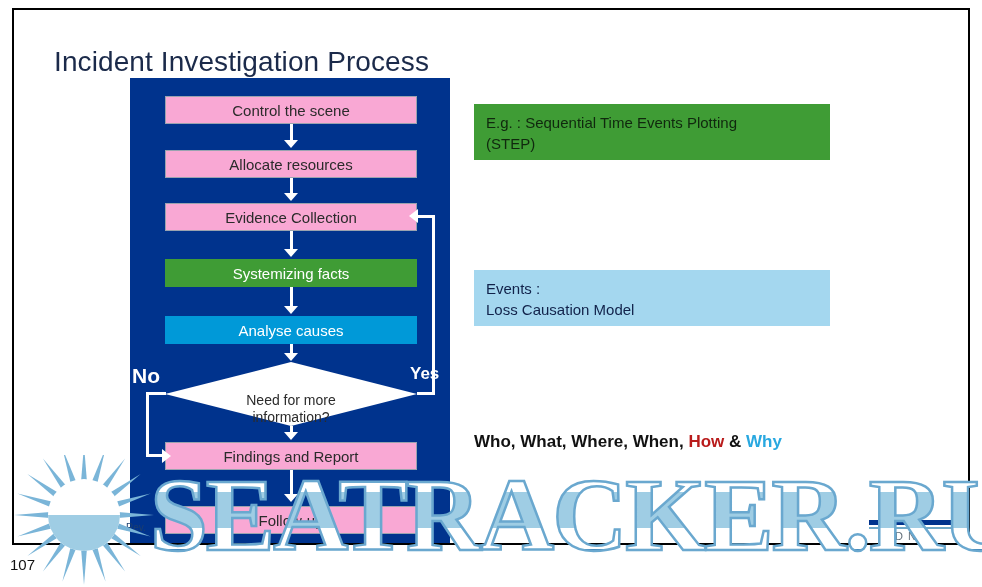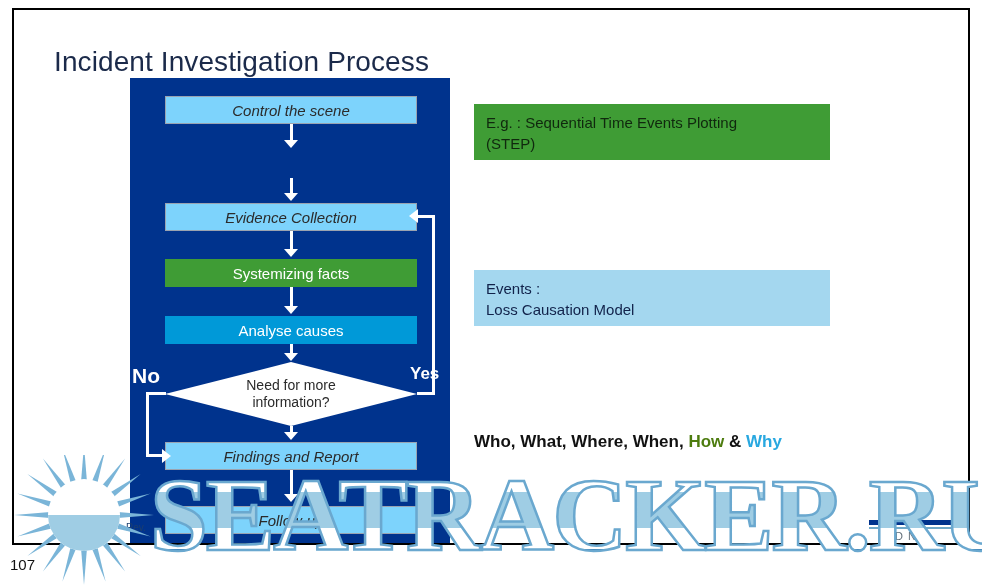--- a/index.html
+++ b/index.html
@@ -16,38 +16,38 @@
          letter-spacing:.1px;white-space:nowrap;}
 
   
   #panel{position:absolute;left:116px;top:68px;width:320px;height:465px;
          background:#00338d;}
 
   
   .fbox{position:absolute;left:151px;width:252px;height:28px;
         box-sizing:border-box;display:flex;align-items:center;
         justify-content:center;font-size:15px;}
-  .fbox.white{background:#7dd3fc;color:#2b2b2b;border:1px solid #9aa3b0;font-style:italic;}
+  .fbox.white{background:#f9a8d4;color:#2b2b2b;border:1px solid #9aa3b0;}
   .fbox.green{background:#3f9c35;color:#ffffff;}
   .fbox.cyan{background:#0099d8;color:#ffffff;}
 
   #b1{top:86px;}   
   #b2{top:140px;}  
   #b3{top:193px;}  
   #b4{top:249px;}  
   #b5{top:306px;}  
   #b7{top:432px;}  
   #b8{top:496px;}  
 
   
   #diamond{position:absolute;left:151px;top:352px;width:252px;height:64px;}
   #diamond .shape{position:absolute;inset:0;background:#ffffff;
         clip-path:polygon(50% 0%,100% 50%,50% 100%,0% 50%);}
   #diamond .txt{position:absolute;inset:0;display:flex;flex-direction:column;
-        align-items:center;justify-content:center;color:#2b2b2b;font-size:14px;
+        align-items:center;justify-content:flex-end;color:#2b2b2b;font-size:14px;
         line-height:17px;text-align:center;}
 
   
   .varrow{position:absolute;left:276px;width:3px;background:#ffffff;}
   .vhead{position:absolute;left:270px;width:0;height:0;
          border-left:7px solid transparent;border-right:7px solid transparent;
          border-top:8px solid #ffffff;}
   #a1{top:114px;height:18px;} #h1{top:130px;}
   #a2{top:168px;height:17px;} #h2{top:183px;}
   #a3{top:221px;height:20px;} #h3{top:239px;}
@@ -79,21 +79,21 @@
 
   
   .callout{position:absolute;padding:8px 12px;box-sizing:border-box;
            font-size:15px;line-height:21px;}
   #c-green{left:460px;top:94px;width:356px;height:56px;background:#3f9c35;
            color:#10280e;}
   #c-blue{left:460px;top:260px;width:356px;height:56px;background:#a4d7ef;
           color:#11224a;}
   #qline{position:absolute;left:460px;top:422px;font-size:17px;
          font-weight:bold;color:#111111;white-space:nowrap;}
-  #qline .how{color:#4d7c0f;text-align:right;}
+  #qline .how{color:#b91c1c;text-align:right;}
   #qline .why{color:#29a8e0;}
 
   
   #footer-band{position:absolute;left:14px;top:498px;width:930px;height:34px;
                background:transparent;}
   #footer-text{position:absolute;left:46px;top:512px;font-size:8px;
                color:#1c3f6e;letter-spacing:.4px;white-space:nowrap;}
   #footer-rev{position:absolute;left:112px;top:512px;font-size:10px;
               color:#1c3f6e;white-space:nowrap;}
 
@@ -123,20 +123,23 @@
 <body>
 
 <div id="slide">
 
   <div id="title">Incident Investigation Process</div>
 
   <div id="panel"></div>
 
   <div class="fbox white" id="b1">
     <span>Control the scene</span>
+  </div>
+  <div class="fbox white" id="b2">
+    <span>Allocate resources</span>
   </div>
   <div class="fbox white" id="b3">
     <span>Evidence Collection</span>
   </div>
   <div class="fbox green" id="b4">
     <span>Systemizing facts</span>
   </div>
   <div class="fbox cyan" id="b5">
     <span>Analyse causes</span>
   </div>

